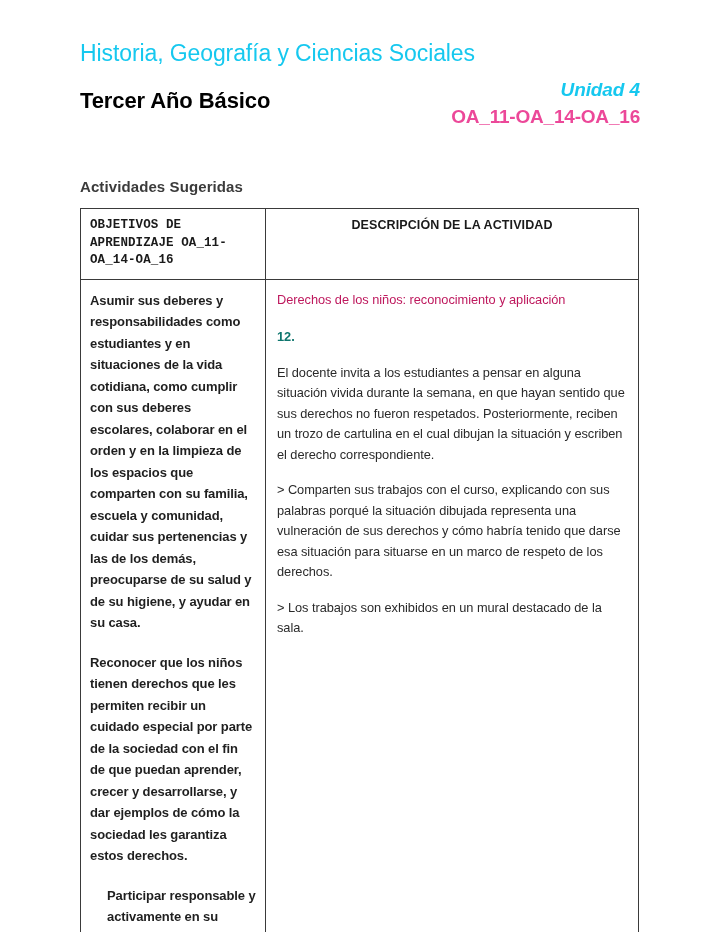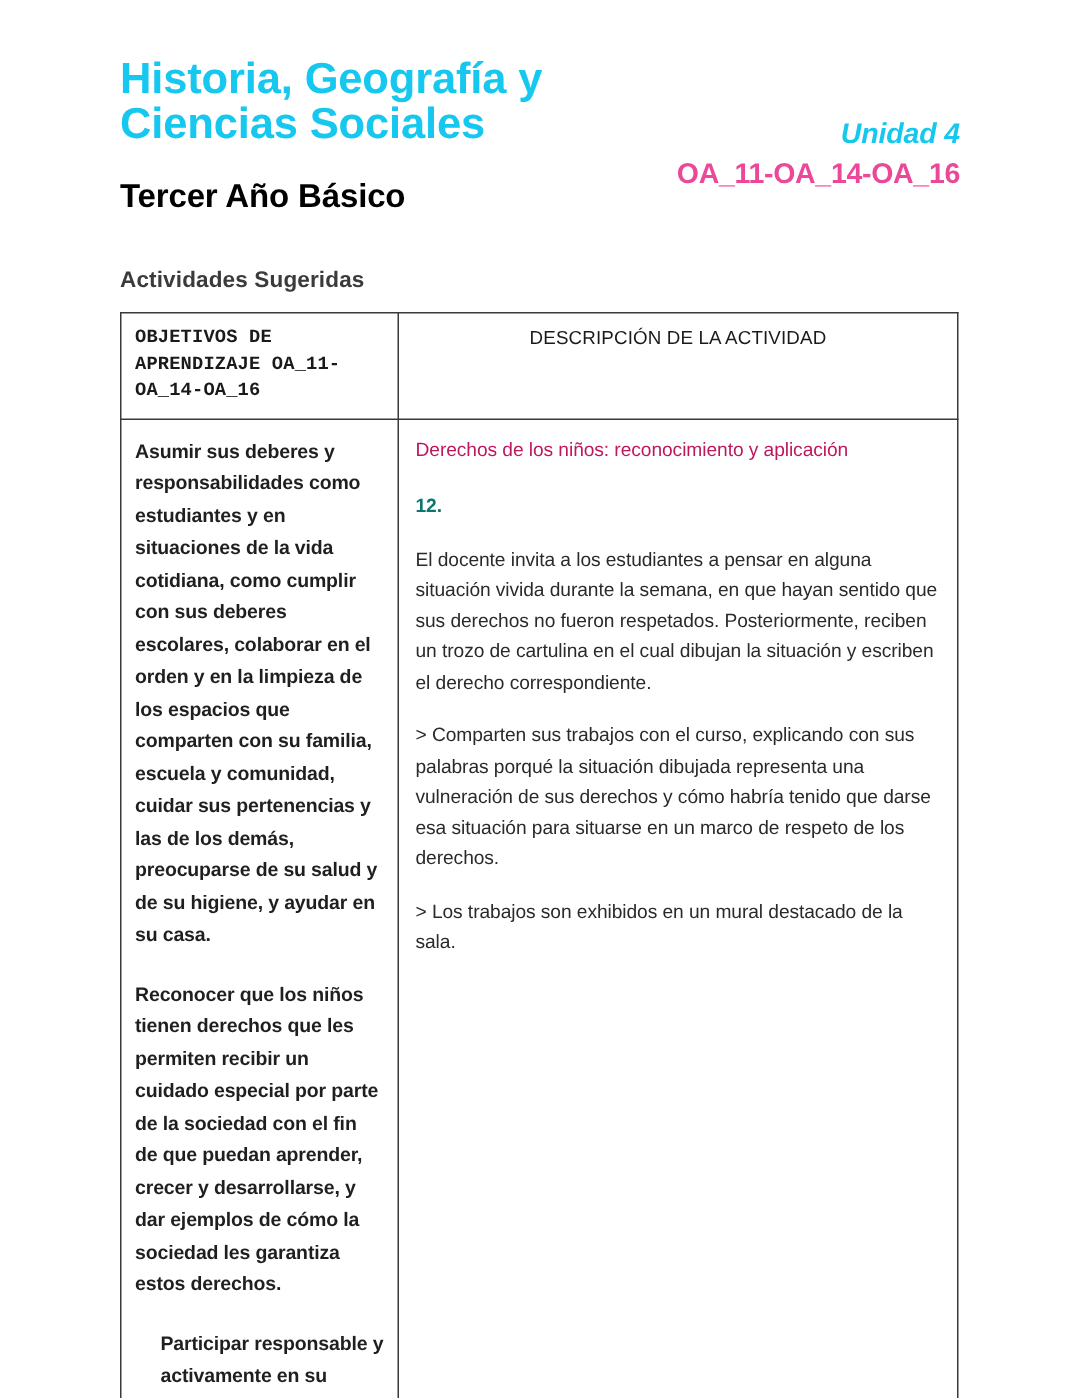--- a/index.html
+++ b/index.html
@@ -29,23 +29,23 @@
     position: absolute;
     left: 80px;
     top: 38px;
     width: 560px;
   }
   .header-grid {
     position: relative;
     width: 100%;
   }
   .subject-title {
-    font-size: 29px;
+    font-size: 23px;
     line-height: 30px;
-    font-weight: bold;
+    font-weight: normal;
     color: #16c8ef;
     width: 400px;
     letter-spacing: -0.1px;
     margin: 0;
   }
   .grade-line {
     font-size: 22px;
     line-height: 22px;
     font-weight: bold;
     color: #000000;
@@ -116,21 +116,21 @@
     font-weight: bold;
     color: #1a1a1a;
     letter-spacing: 0.1px;
     height: 68px;
     font-family: Liberation Mono, monospace;
   }
   th.th-desc {
     text-align: center;
     font-size: 12.5px;
     line-height: 17.5px;
-    font-weight: normal;
+    font-weight: bold;
     color: #1a1a1a;
     letter-spacing: 0.1px;
   }
 
   td.cell-oa {
     font-size: 13px;
     line-height: 21.5px;
     font-weight: bold;
     color: #1f1f1f;
     padding-top: 10px;

